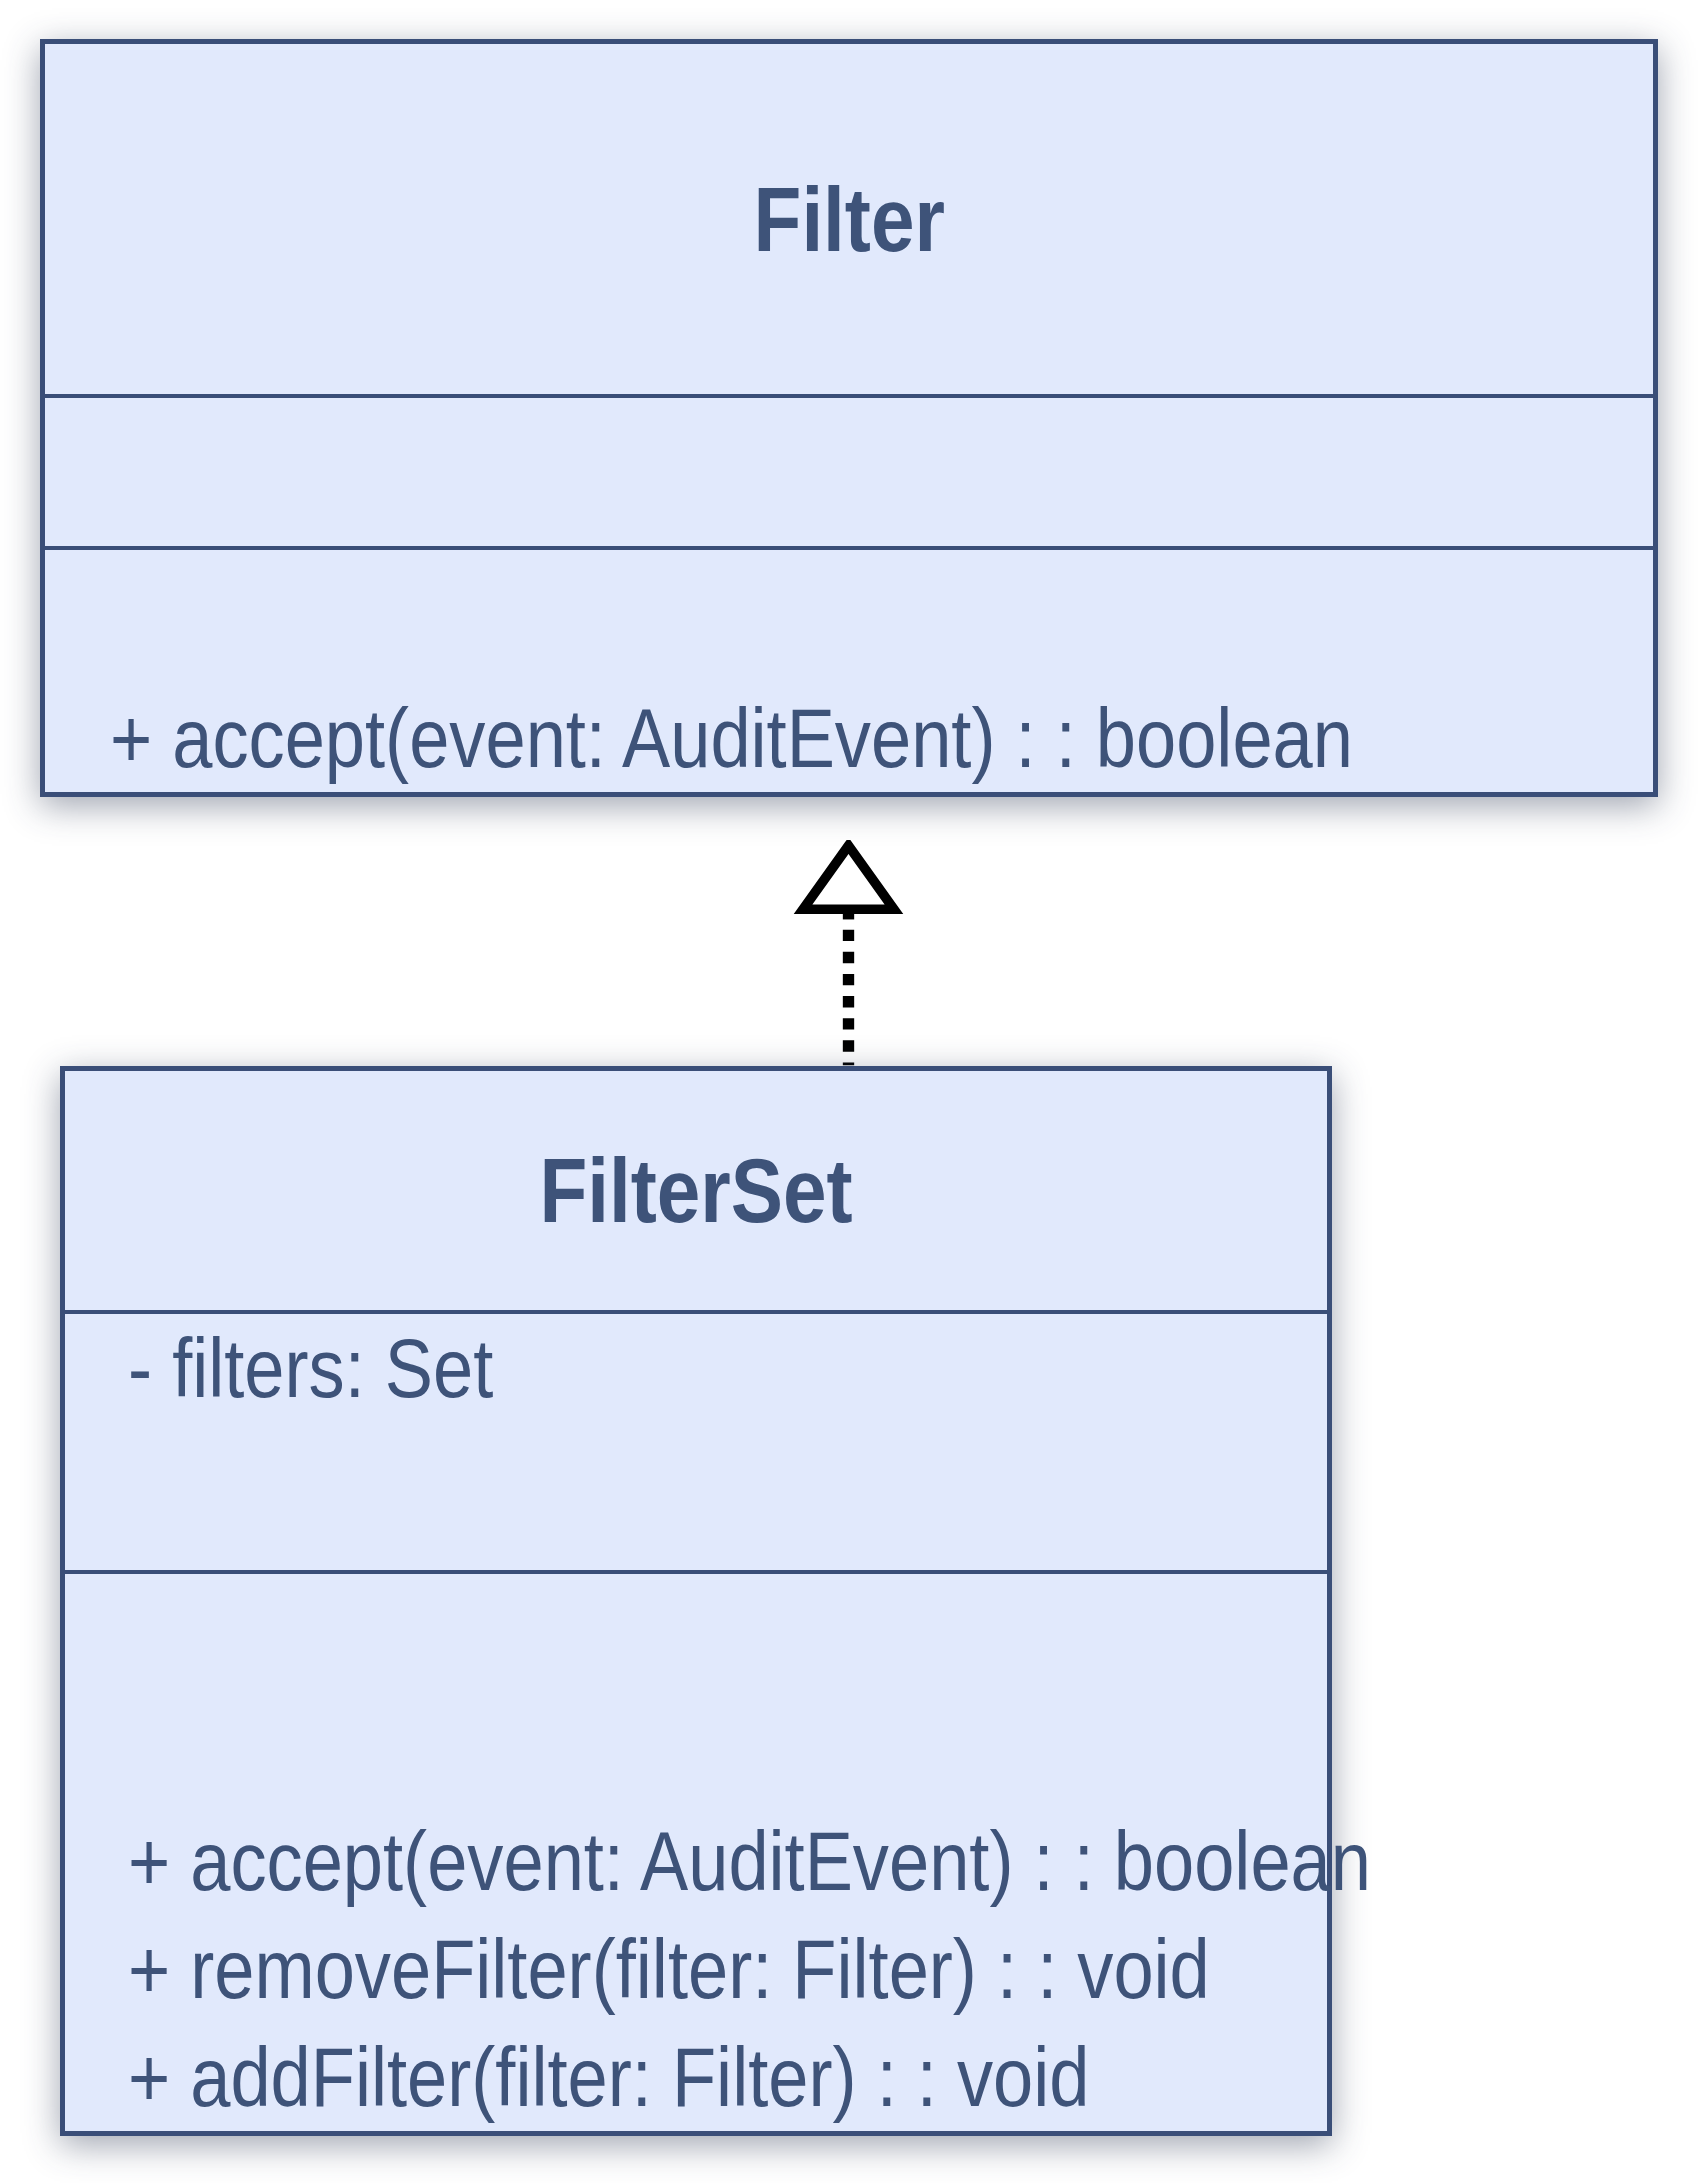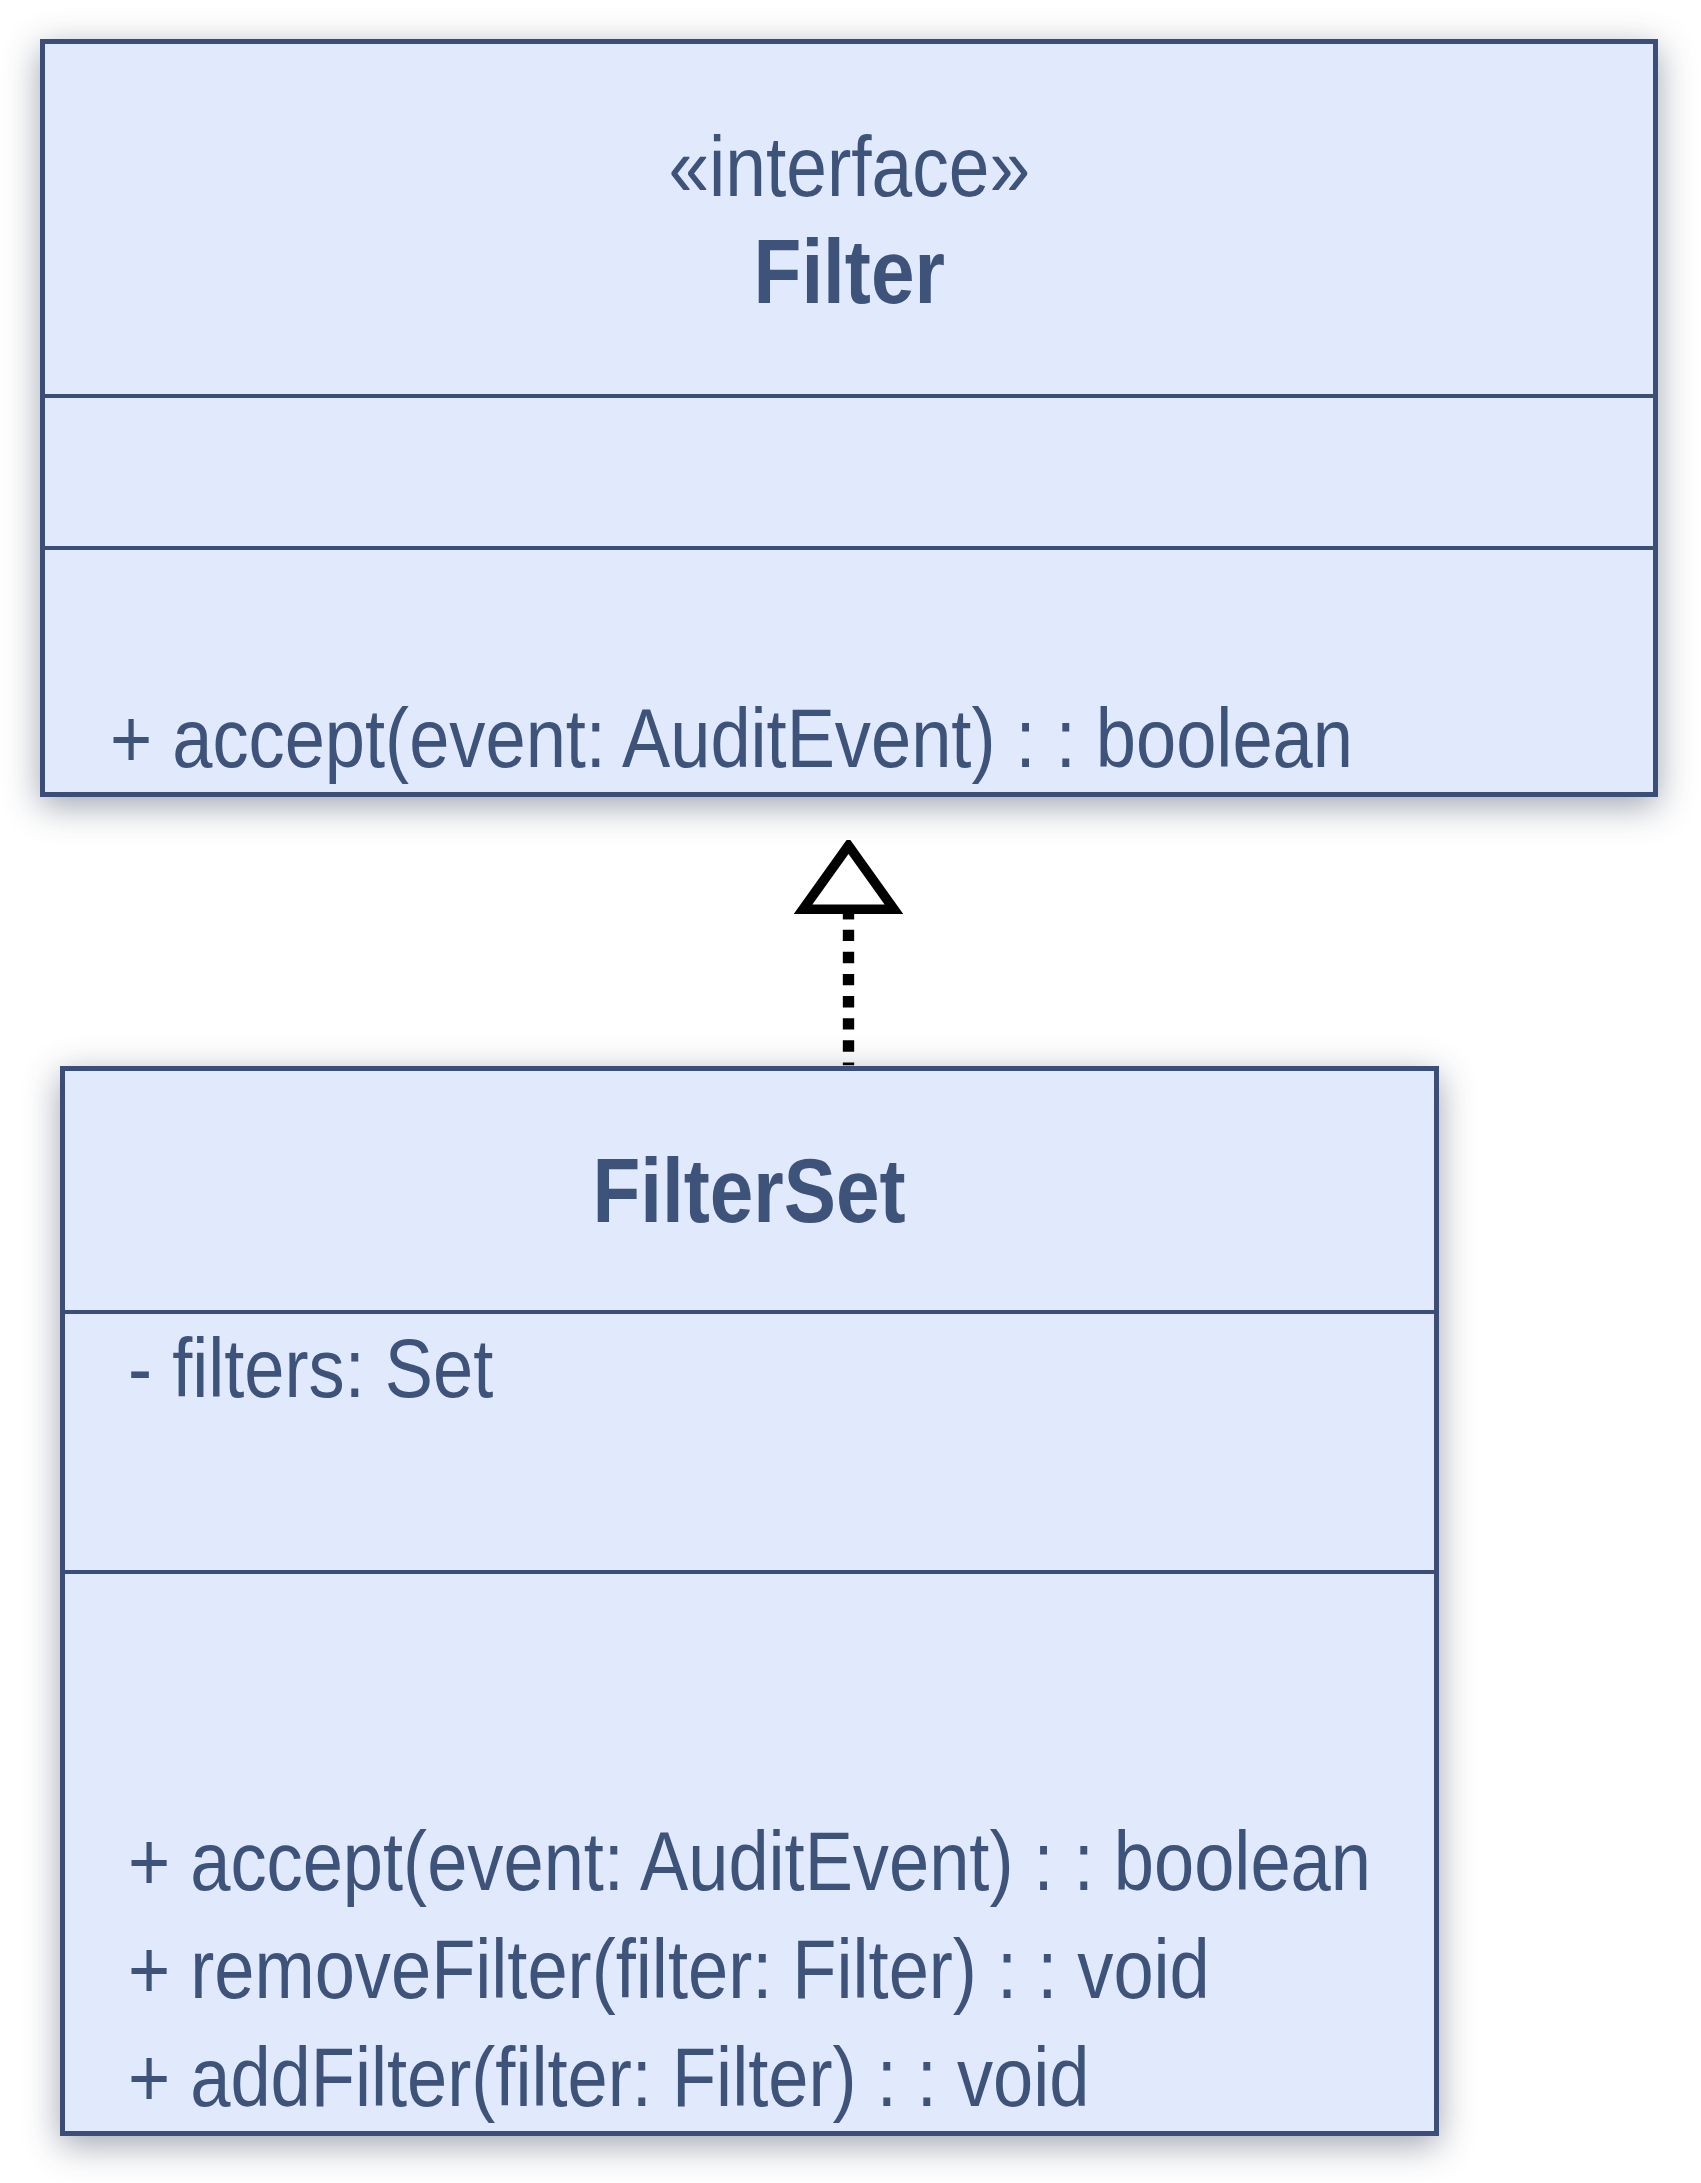--- a/index.html
+++ b/index.html
@@ -28,21 +28,21 @@
     display: flex;
     flex-direction: column;
     color: var(--text-color, #3e5379);
   }
   .box-filter {
     left: 40px; top: 39px;
     width: 1618px; height: 758px;
   }
   .box-filterset {
     left: 60px; top: 1066px;
-    width: 1379px; height: 1070px;
+    width: 1272px; height: 1070px;
   }
   .compartment { box-sizing: border-box; min-height: 0; }
   .compartment + .compartment {
     border-top: 4.5px solid var(--box-border, #3a4e78);
   }
   
   .header-comp {
     display: flex;
     flex-direction: column;
     align-items: center;
@@ -89,23 +89,20 @@
     width: 123px; height: 227px;
   }
 </style>
 </head>
 <body>
 
 <div class="canvas">
 
   <section class="uml-box box-filter">
     <div class="compartment header-comp centered">
-      <div class="stereotype-line">
-        <span class="t">«interface»</span>
-      </div>
       <div class="title-line">
         <span class="t">Filter</span>
       </div>
     </div>
     <div class="compartment attrs-comp"></div>
     <div class="compartment methods-comp">
       <div class="member">
         <span class="t">+ accept(event: AuditEvent) : : boolean</span>
       </div>
     </div>

